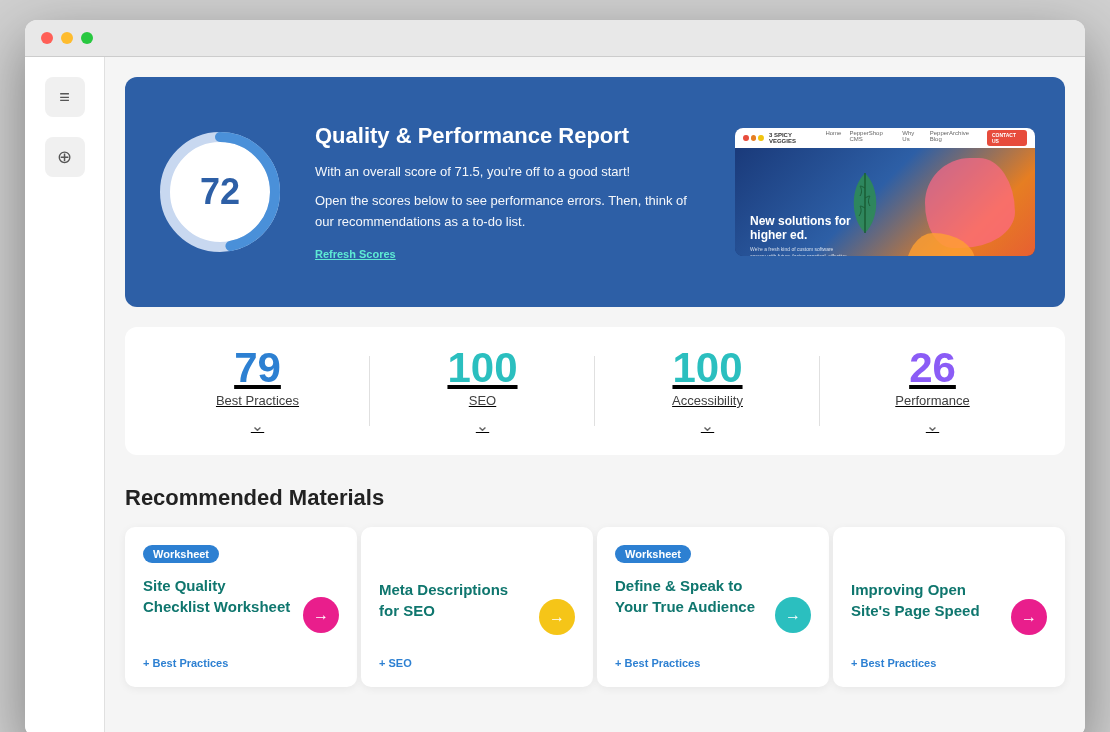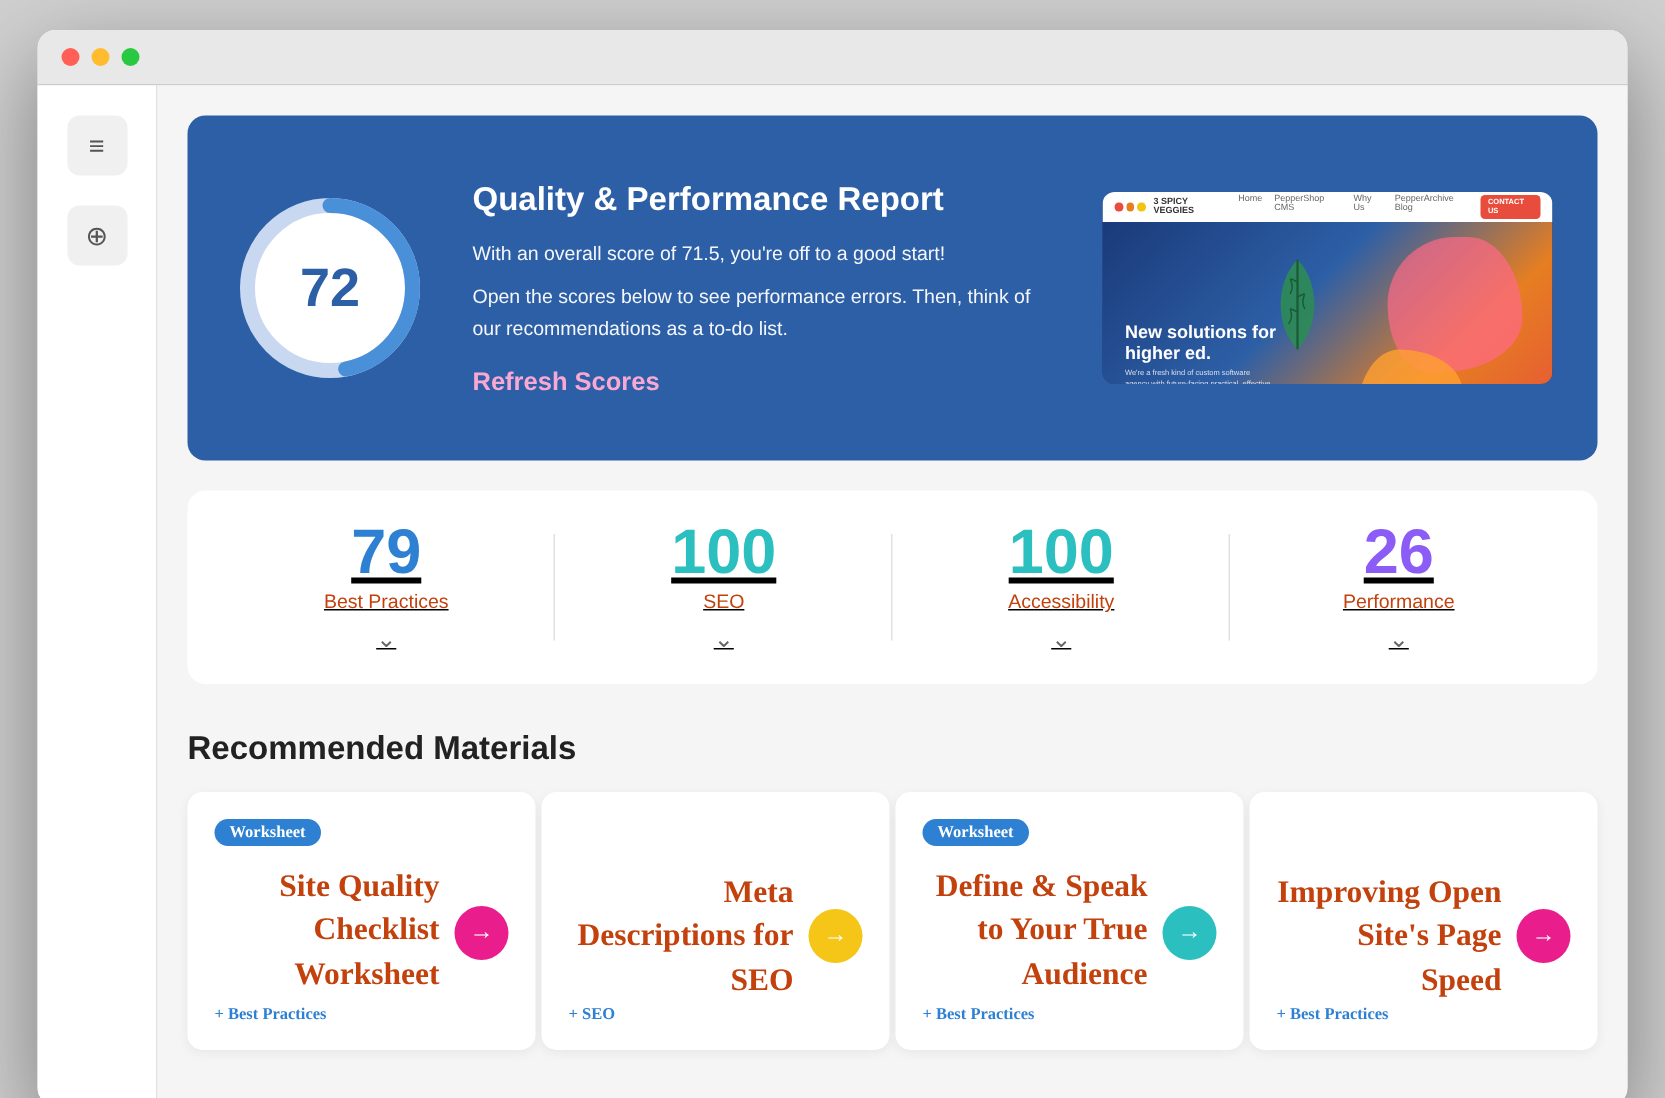--- a/index.html
+++ b/index.html
@@ -123,23 +123,24 @@
     }
 
     .hero-text p {
       font-size: 13px;
       line-height: 1.6;
       margin-bottom: 8px;
       opacity: 0.95;
     }
 
     .refresh-link {
-      color: #f9a8d4;
-      font-size: 17px;
+      color: #5eead4;
+      font-size: 11px;
       font-weight: 600;
+      text-decoration: underline;
       cursor: pointer;
       margin-top: 8px;
       display: inline-block;
     }
 
     .hero-screenshot {
       width: 300px;
       height: 128px;
       border-radius: 8px;
       overflow: hidden;
@@ -275,21 +276,21 @@
     }
 
     .score-number {
       font-size: 42px;
       font-weight: 800;
       line-height: 1;
     }
 
     .score-label {
       font-size: 13px;
-      color: #c2410c;
+      color: #404040;
       font-weight: 500;
     }
 
     .score-chevron {
       color: #666;
       font-size: 16px;
       cursor: pointer;
       margin-top: 4px;
     }
 
@@ -302,21 +303,20 @@
       font-size: 22px;
       font-weight: 700;
       color: #222;
       margin-bottom: 16px;
     }
 
     .cards-grid {
       display: grid;
       grid-template-columns: repeat(4, 1fr);
       gap: 4px;
-      font-family: Liberation Serif, serif;
     }
 
     .material-card {
       background: white;
       border-radius: 10px;
       padding: 18px;
       box-shadow: 0 2px 8px rgba(0,0,0,0.06);
       display: flex;
       flex-direction: column;
       position: relative;
@@ -337,27 +337,26 @@
     .badge-blue { background: #2d80d2; }
 
     .card-content {
       display: flex;
       justify-content: space-between;
       align-items: flex-start;
       flex: 1;
     }
 
     .card-title {
-      font-size: 21px;
+      font-size: 15px;
       font-weight: 700;
-      color: #c2410c;
+      color: #0f766e;
       line-height: 1.4;
       flex: 1;
       padding-right: 10px;
-      text-align: right;
     }
 
     .card-arrow {
       width: 36px;
       height: 36px;
       border-radius: 50%;
       display: flex;
       align-items: center;
       justify-content: center;
       flex-shrink: 0;

